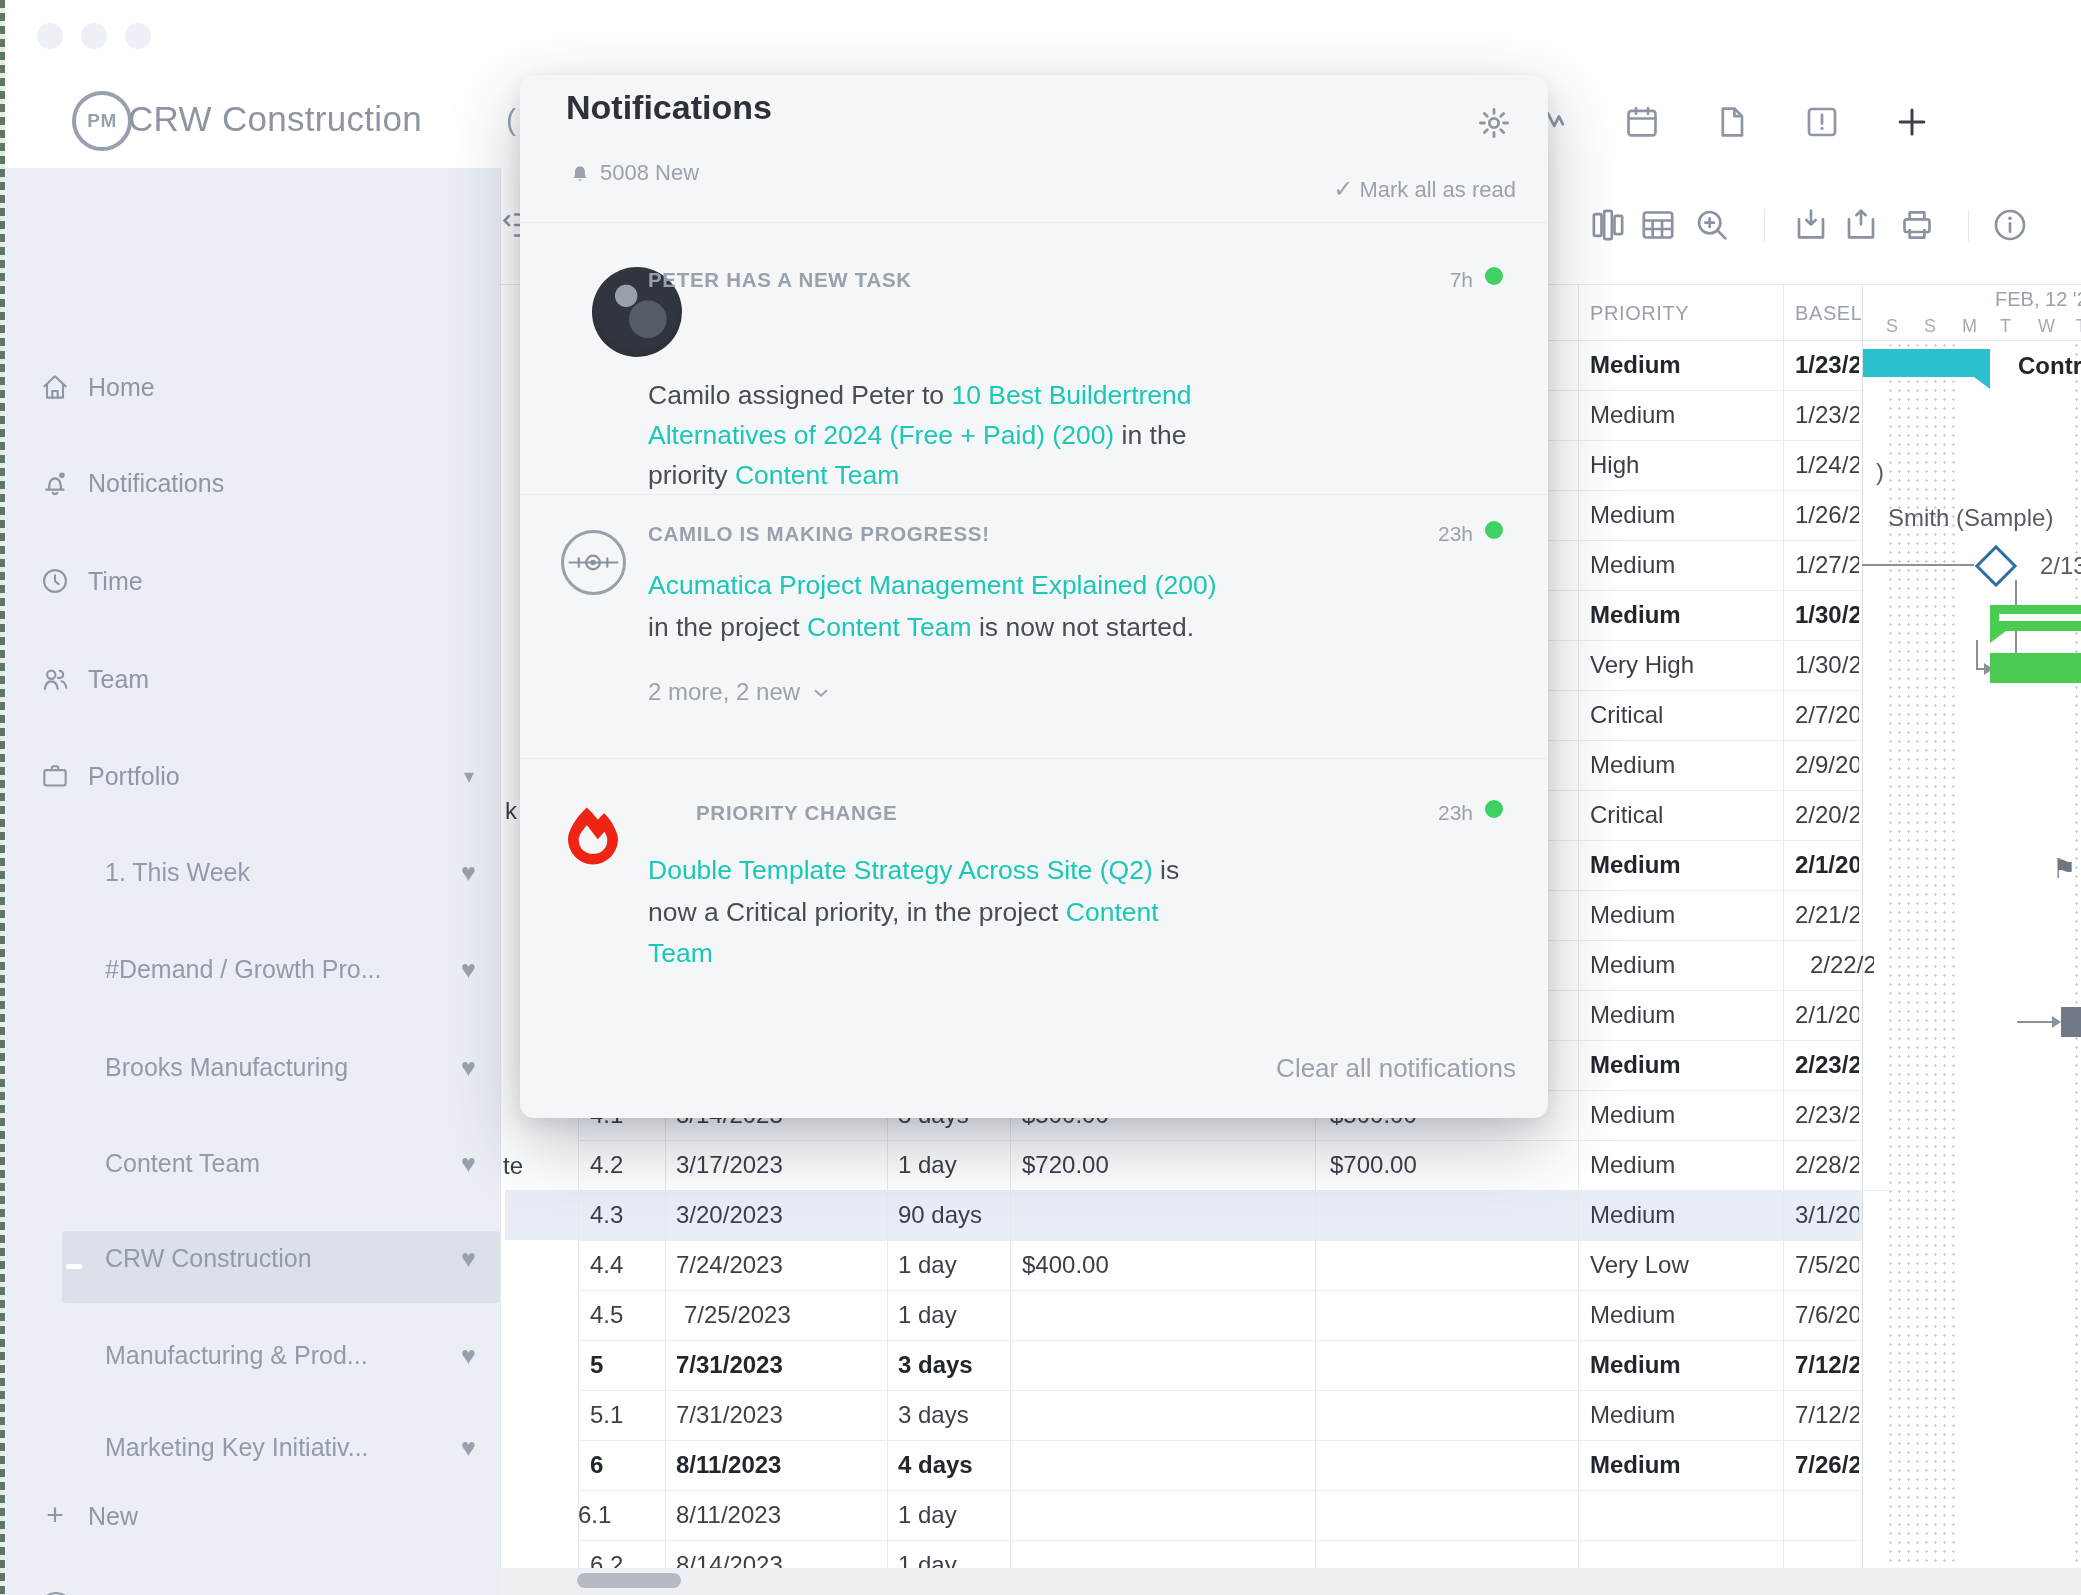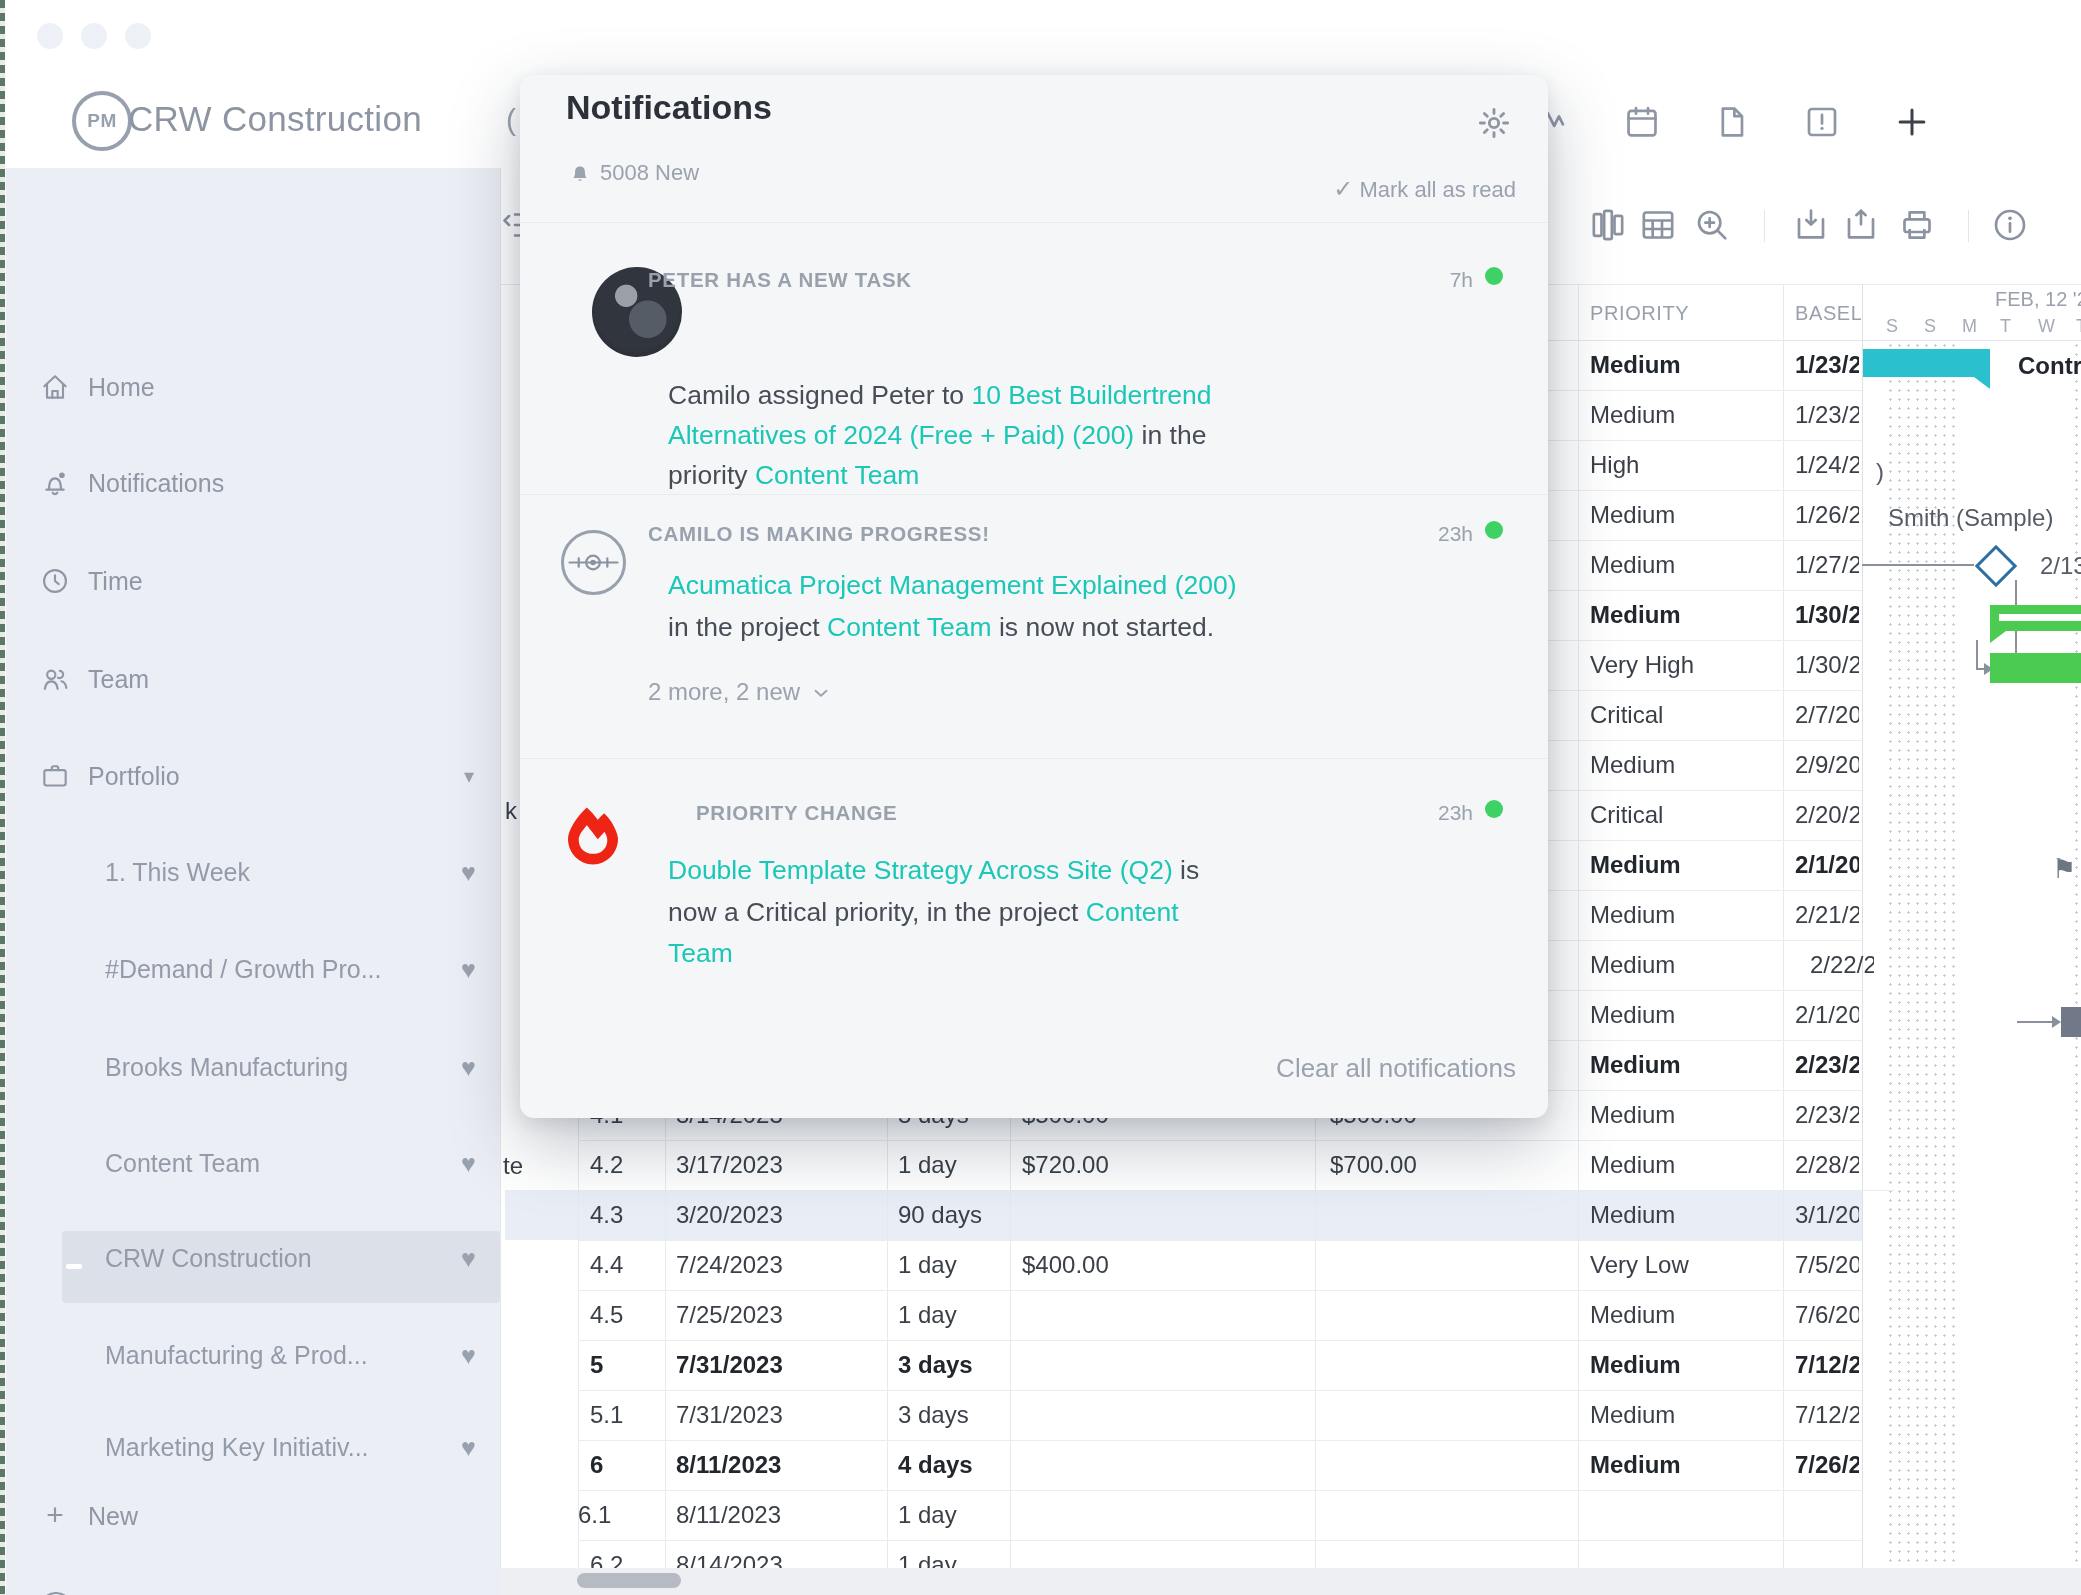--- a/index.html
+++ b/index.html
@@ -69,21 +69,21 @@
   .panel{left:520px;top:75px;width:1028px;height:1043px;background:#f5f6f8;border-radius:14px;z-index:50;
      box-shadow:0 26px 70px rgba(30,42,66,.28),0 6px 18px rgba(30,42,66,.10);}
   .panel-title{left:46px;top:13px;font-size:34px;font-weight:600;color:#2d323a;}
   .p-meta{font-size:22px;color:#9aa2ae;white-space:nowrap;}
   .p-gear{left:956px;top:30px;width:36px;height:36px;color:#8e96a2;cursor:pointer;}
   .p-gear svg{width:36px;height:36px;}
   .p-div{position:absolute;left:0;width:1028px;height:1px;background:#e9ebef;}
   .n-head{position:absolute;left:128px;font-size:20.5px;font-weight:bold;letter-spacing:.7px;color:#99a1ad;white-space:nowrap;}
   .n-time{position:absolute;font-size:21px;color:#9aa2ae;text-align:right;width:60px;}
   .n-dot{position:absolute;width:18px;height:18px;border-radius:50%;background:#3ed164;}
-  .n-line{position:absolute;left:128px;font-size:26.5px;color:#474d57;white-space:nowrap;margin-left:20px;}
+  .n-line{position:absolute;left:128px;font-size:26.5px;color:#474d57;white-space:nowrap;}
   .n-line .lk{color:#1bc7b6;cursor:pointer;}
   .avatar-photo{left:72px;top:192px;width:90px;height:90px;border-radius:50%;
      background:radial-gradient(circle at 38% 32%,#9aa0a8 0 13%,transparent 14%),
                 radial-gradient(circle at 62% 58%,#565c66 0 24%,transparent 25%),
                 radial-gradient(circle at 50% 46%,#31353d 0 62%,#1e2127 100%);}
   .prog-circ{left:41px;top:455px;width:59px;height:59px;border:3px solid #97a0ad;border-radius:50%;color:#8a93a0;}
   .expander{position:absolute;left:128px;top:603px;font-size:24px;color:#9aa2ae;cursor:pointer;white-space:nowrap;}
   .expander svg{width:22px;height:22px;vertical-align:-4px;margin-left:10px;}
   .flame{left:48px;top:718px;width:50px;height:86px;color:#ee2414;}
   .clear-all{position:absolute;right:32px;top:978px;font-size:26px;color:#9aa2ae;cursor:pointer;}
@@ -375,21 +375,21 @@
       <div class="row" style="top: 1240px;">
         <div class="cell" style="left: 12px;">4.4</div>
         <div class="cell" style="left: 98px;">7/24/2023</div>
         <div class="cell" style="left: 320px;">1 day</div>
         <div class="cell" style="left: 444px;">$400.00</div>
         <div class="cell" style="left: 1012px;">Very Low</div>
         <div class="cell" style="left: 1217px; width: 64px; overflow: hidden;">7/5/20</div>
       </div>
       <div class="row" style="top: 1290px;">
         <div class="cell" style="left: 12px;">4.5</div>
-        <div class="cell" style="left: 98px;">7/25/2023</div>
+        <div class="cell" style="left: 106px;">7/25/2023</div>
         <div class="cell" style="left: 320px;">1 day</div>
         <div class="cell" style="left: 1012px;">Medium</div>
         <div class="cell" style="left: 1217px; width: 64px; overflow: hidden;">7/6/20</div>
       </div>
       <div class="row" style="top: 1340px;">
         <div class="cell b" style="left: 12px;">5</div>
         <div class="cell b" style="left: 98px;">7/31/2023</div>
         <div class="cell b" style="left: 320px;">3 days</div>
         <div class="cell b" style="left: 1012px;">Medium</div>
         <div class="cell b" style="left: 1217px; width: 64px; overflow: hidden;">7/12/2</div>

